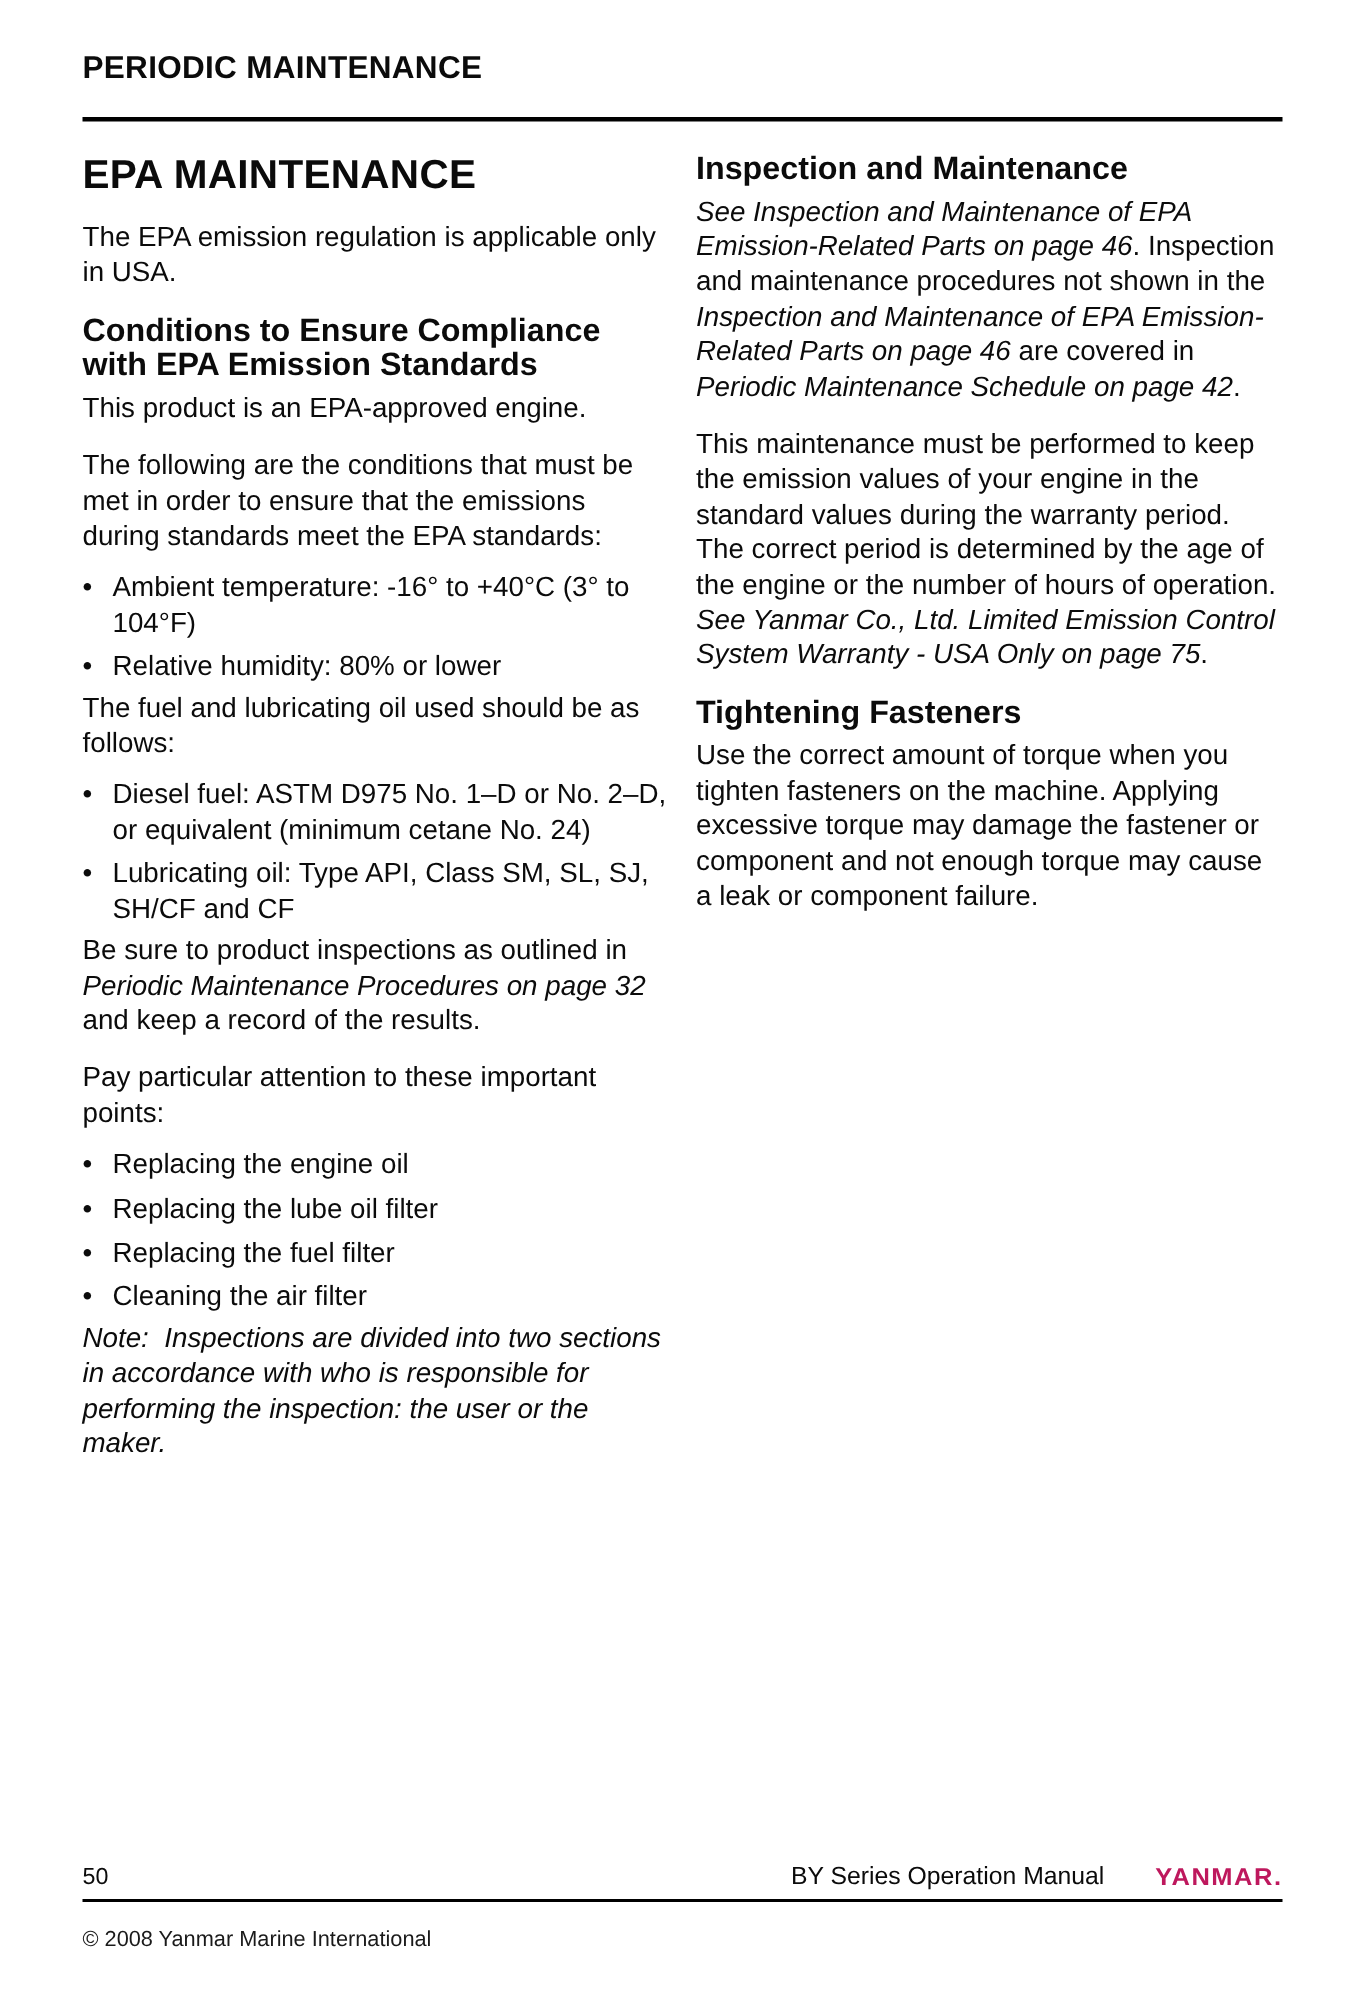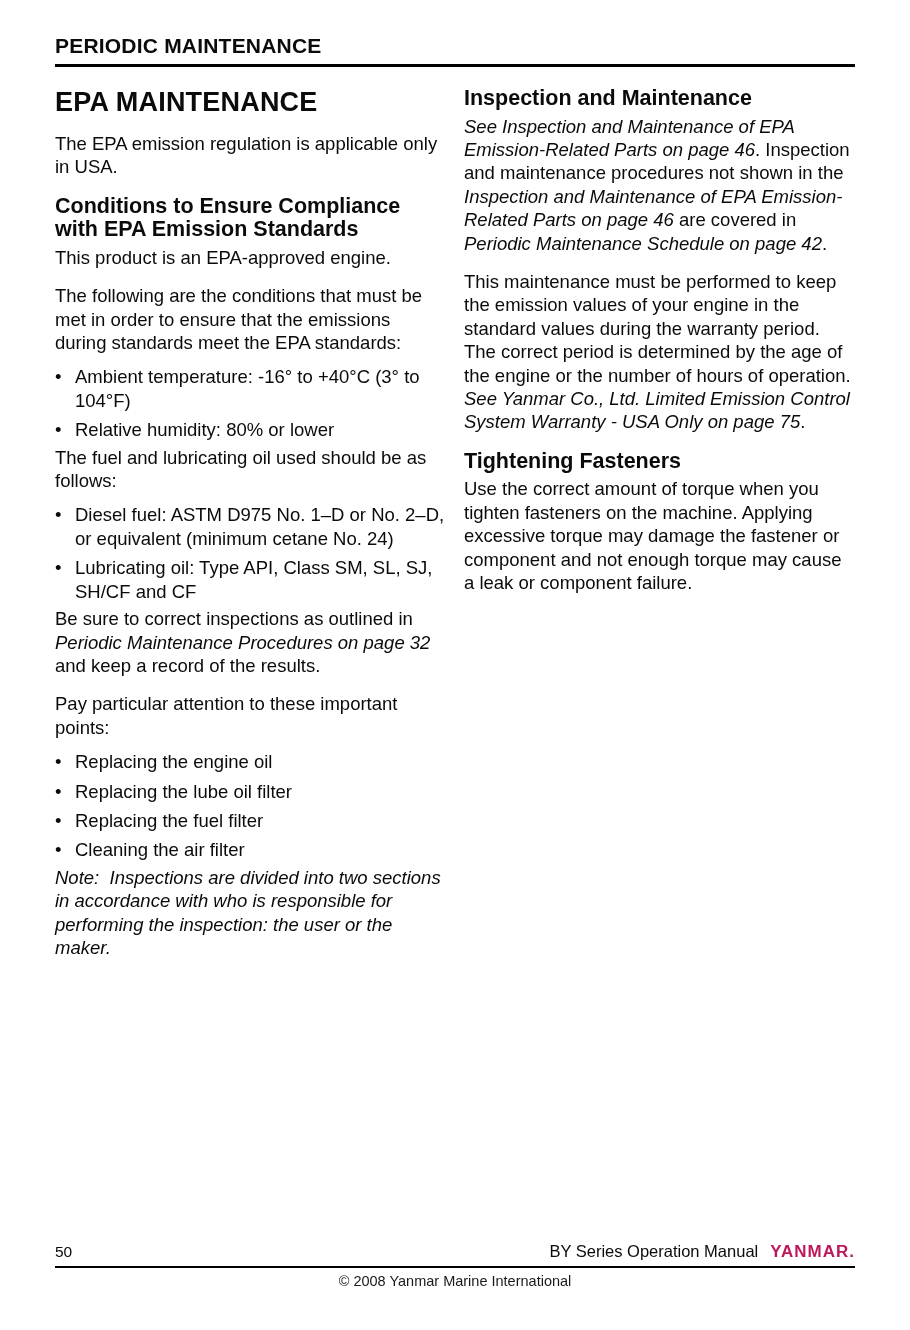--- a/index.html
+++ b/index.html
@@ -15,21 +15,21 @@
     box-sizing: border-box;
   }
   .content {
     position: absolute;
     top: 34px;
     left: 55px;
     right: 55px;
   }
   .chapter-header {
     border-bottom: 3.5px solid #000;
-    padding-bottom: 6px;
+    padding-bottom: 20px;
   }
   .chapter-title {
     font-size: 21px;
     font-weight: 700;
     letter-spacing: 0.2px;
     line-height: 24px;
   }
   .columns {
     display: flex;
     gap: 18px;
@@ -78,35 +78,35 @@
     display: flex;
     justify-content: space-between;
     align-items: flex-end;
     padding-bottom: 5px;
     border-bottom: 2.5px solid #000;
   }
   .page-number { font-size: 15.5px; line-height: 18px; }
   .footer-right {
     display: flex;
     align-items: center;
-    gap: 12px;
+    gap: 34px;
   }
   .manual-title { font-size: 16.5px; line-height: 19px; }
   .yanmar-logo {
     font-size: 17px;
     font-weight: 900;
     letter-spacing: 1px;
     color: #be185d;
     line-height: 19px;
     transform: scaleY(0.95);
   }
   .copyright {
-    text-align: center;
+    text-align: left;
     font-size: 14.5px;
-    margin-top: 5px;
+    margin-top: 17px;
     color: #1a1a1a;
   }
 </style>
 </head>
 <body>
 
 <div class="page">
   <div class="content">
     <div class="chapter-header">
       <div class="chapter-title">PERIODIC MAINTENANCE</div>
@@ -132,21 +132,21 @@
           <div class="bullet-list">
             <div class="bullet-row">
               <span class="bullet-marker">•</span>
               <span class="bullet-text"><span>Diesel fuel: ASTM D975 No. 1–D or No. 2–D, or equivalent (minimum cetane No. 24)</span></span>
             </div>
             <div class="bullet-row">
               <span class="bullet-marker">•</span>
               <span class="bullet-text"><span>Lubricating oil: Type API, Class SM, SL, SJ, SH/CF and CF</span></span>
             </div>
           </div>
-          <div class="para tight"><span>Be sure to correct inspections as outlined in </span><span class="it">Periodic Maintenance Procedures on page 32</span><span> and keep a record of the results.</span></div>
+          <div class="para tight"><span>Be sure to product inspections as outlined in </span><span class="it">Periodic Maintenance Procedures on page 32</span><span> and keep a record of the results.</span></div>
           <div class="para"><span>Pay particular attention to these important points:</span></div>
           <div class="bullet-list">
             <div class="bullet-row">
               <span class="bullet-marker">•</span>
               <span class="bullet-text"><span>Replacing the engine oil</span></span>
             </div>
             <div class="bullet-row">
               <span class="bullet-marker">•</span>
               <span class="bullet-text"><span>Replacing the lube oil filter</span></span>
             </div>

